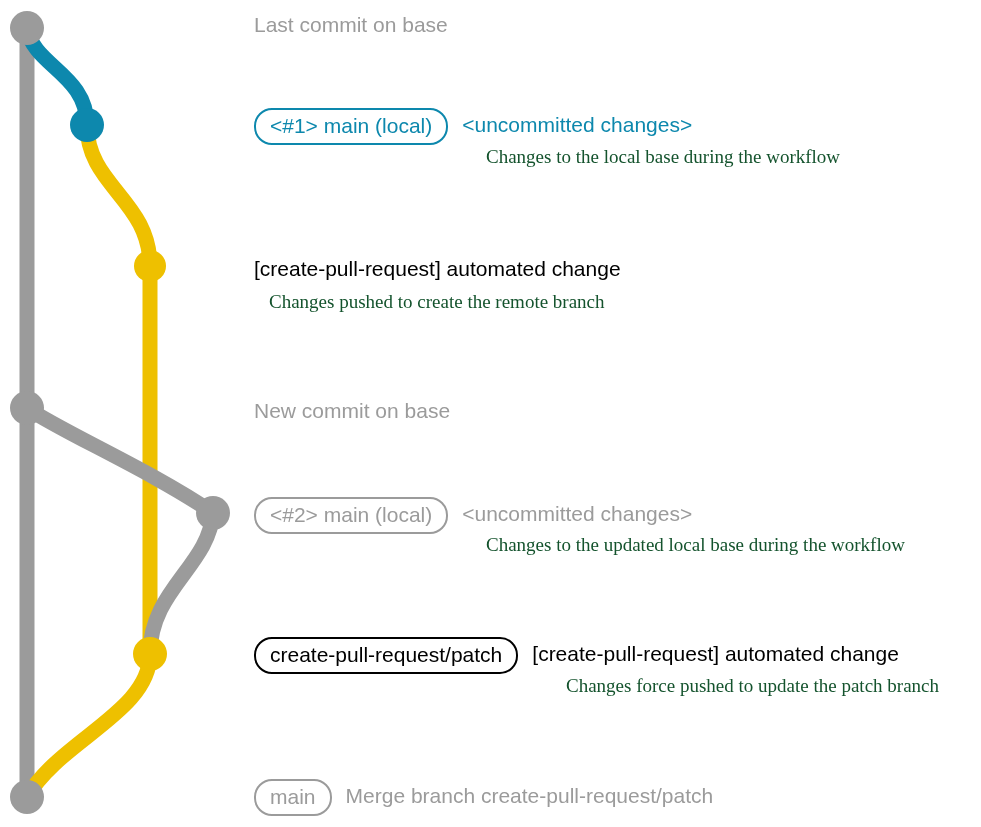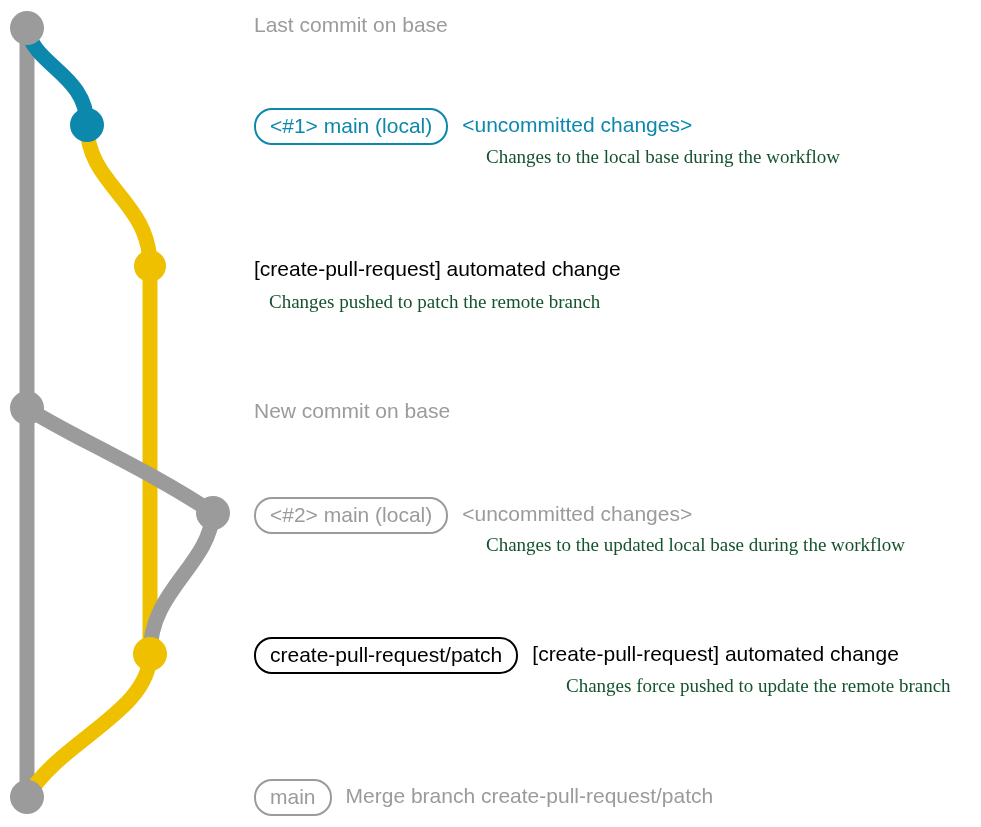--- a/index.html
+++ b/index.html
@@ -117,34 +117,34 @@
 
   <div class="row" style="left:254px; top:108px;">
     <span class="ref-chip chip-gap c-blue">&lt;#1&gt; main (local)</span>
     <span class="subject c-blue">&lt;uncommitted changes&gt;</span>
   </div>
   <div class="desc" style="left:486px; top:146px;">Changes to the local base during the workflow</div>
 
   <div class="row" style="left:254px; top:252px;">
     <span class="subject c-yellow">[create-pull-request] automated change</span>
   </div>
-  <div class="desc" style="left:269px; top:291px;">Changes pushed to patch the remote branch</div>
+  <div class="desc" style="left:269px; top:291px;">Changes pushed to create the remote branch</div>
 
   <div class="plain-label c-gray" style="left:254px; top:398px;">New commit on base</div>
 
   <div class="row" style="left:254px; top:497px;">
     <span class="ref-chip chip-gap c-gray">&lt;#2&gt; main (local)</span>
     <span class="subject c-gray">&lt;uncommitted changes&gt;</span>
   </div>
   <div class="desc" style="left:486px; top:534px;">Changes to the updated local base during the workflow</div>
 
   <div class="row" style="left:254px; top:637px;">
     <span class="ref-chip chip-gap c-yellow">create-pull-request/patch</span>
     <span class="subject c-yellow">[create-pull-request] automated change</span>
   </div>
-  <div class="desc" style="left:566px; top:675px;">Changes force pushed to update the remote branch</div>
+  <div class="desc" style="left:566px; top:675px;">Changes force pushed to update the patch branch</div>
 
   <div class="row" style="left:254px; top:779px;">
     <span class="ref-chip chip-gap c-gray">main</span>
     <span class="subject c-gray">Merge branch create-pull-request/patch</span>
   </div>
 
 </div>
 
 </body></html>

